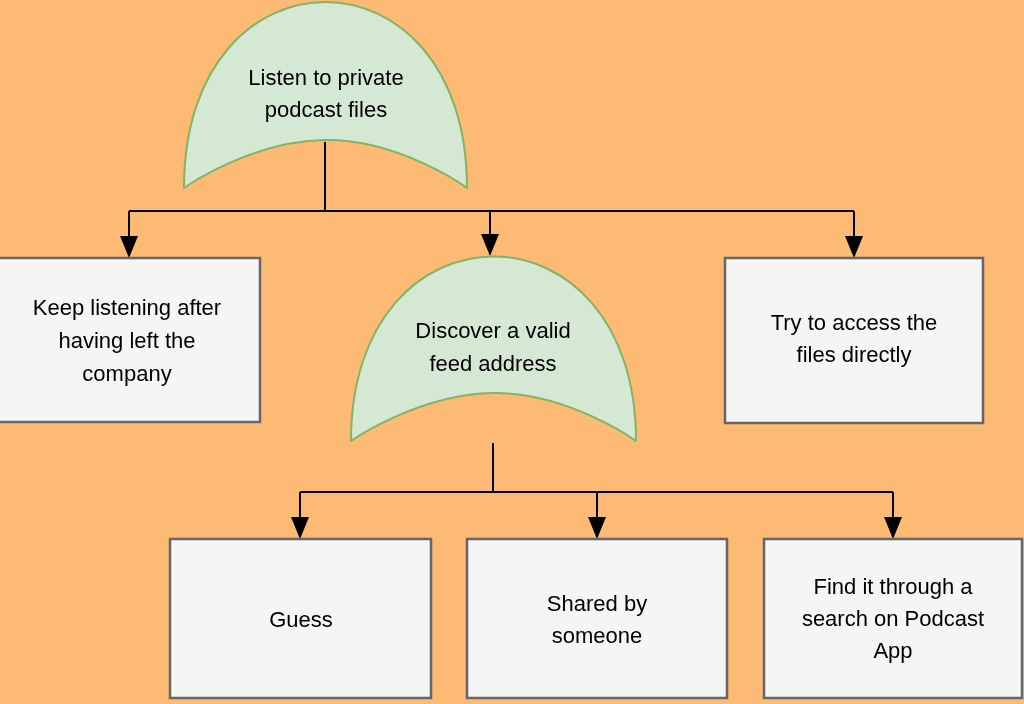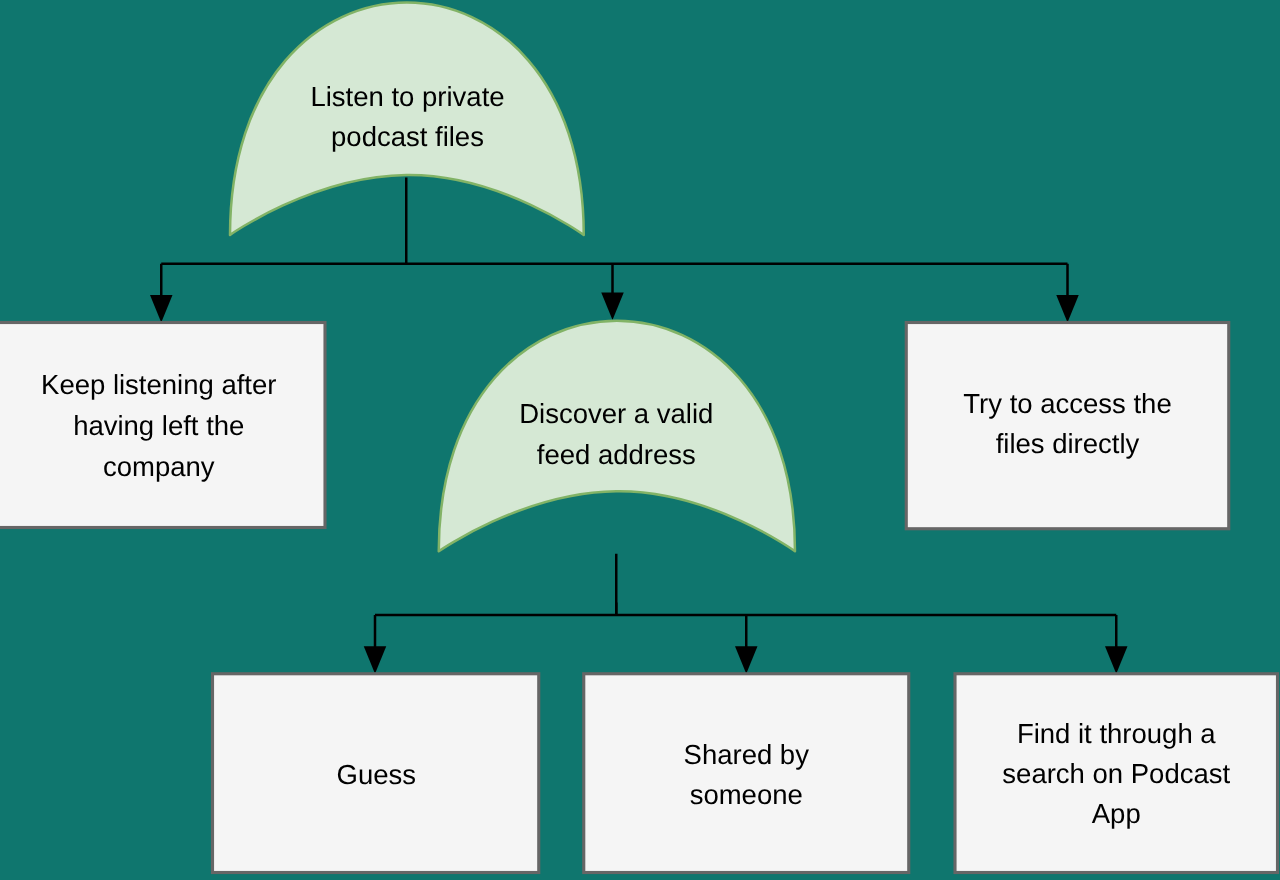--- a/index.html
+++ b/index.html
@@ -5,21 +5,21 @@
 <style>
   html, body {
     margin: 0;
     padding: 0;
     background: #ffffff;
   }
   #diagram-root {
     position: relative;
     width: 1024px;
     height: 704px;
-    background: #0f766e;
+    background: #fdba74;
     overflow: hidden;
     font-family: "Liberation Sans", sans-serif;
   }
   #tree-svg {
     display: block;
     width: 1024px;
     height: 704px;
   }
   .node-label {
     font-family: "Liberation Sans", sans-serif;

